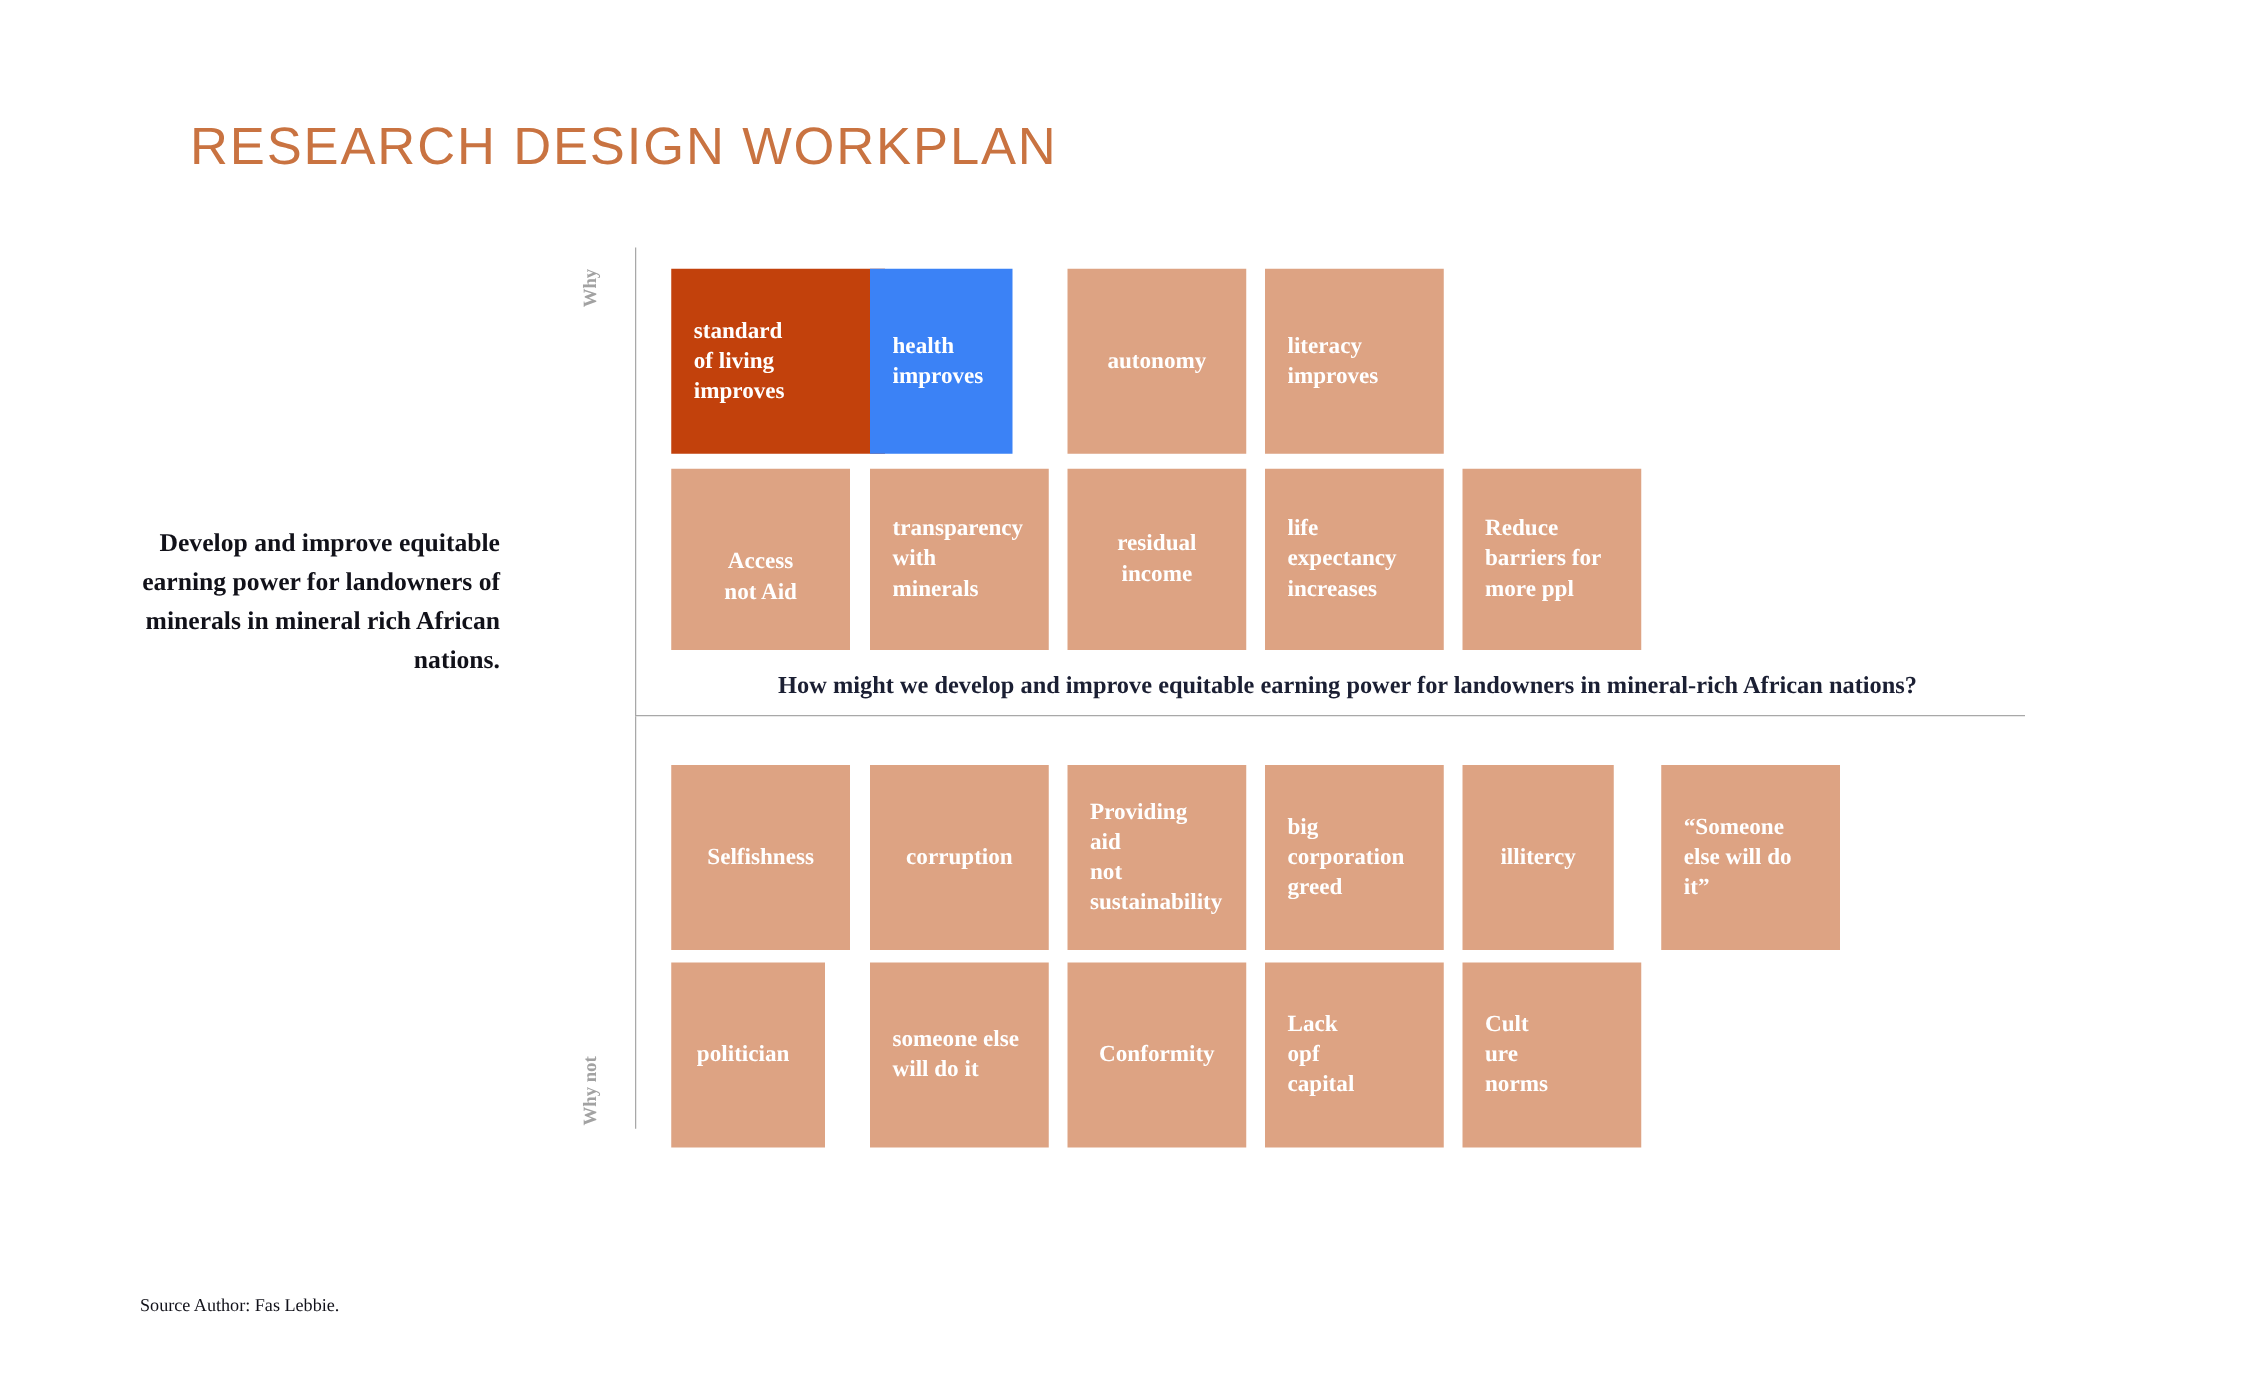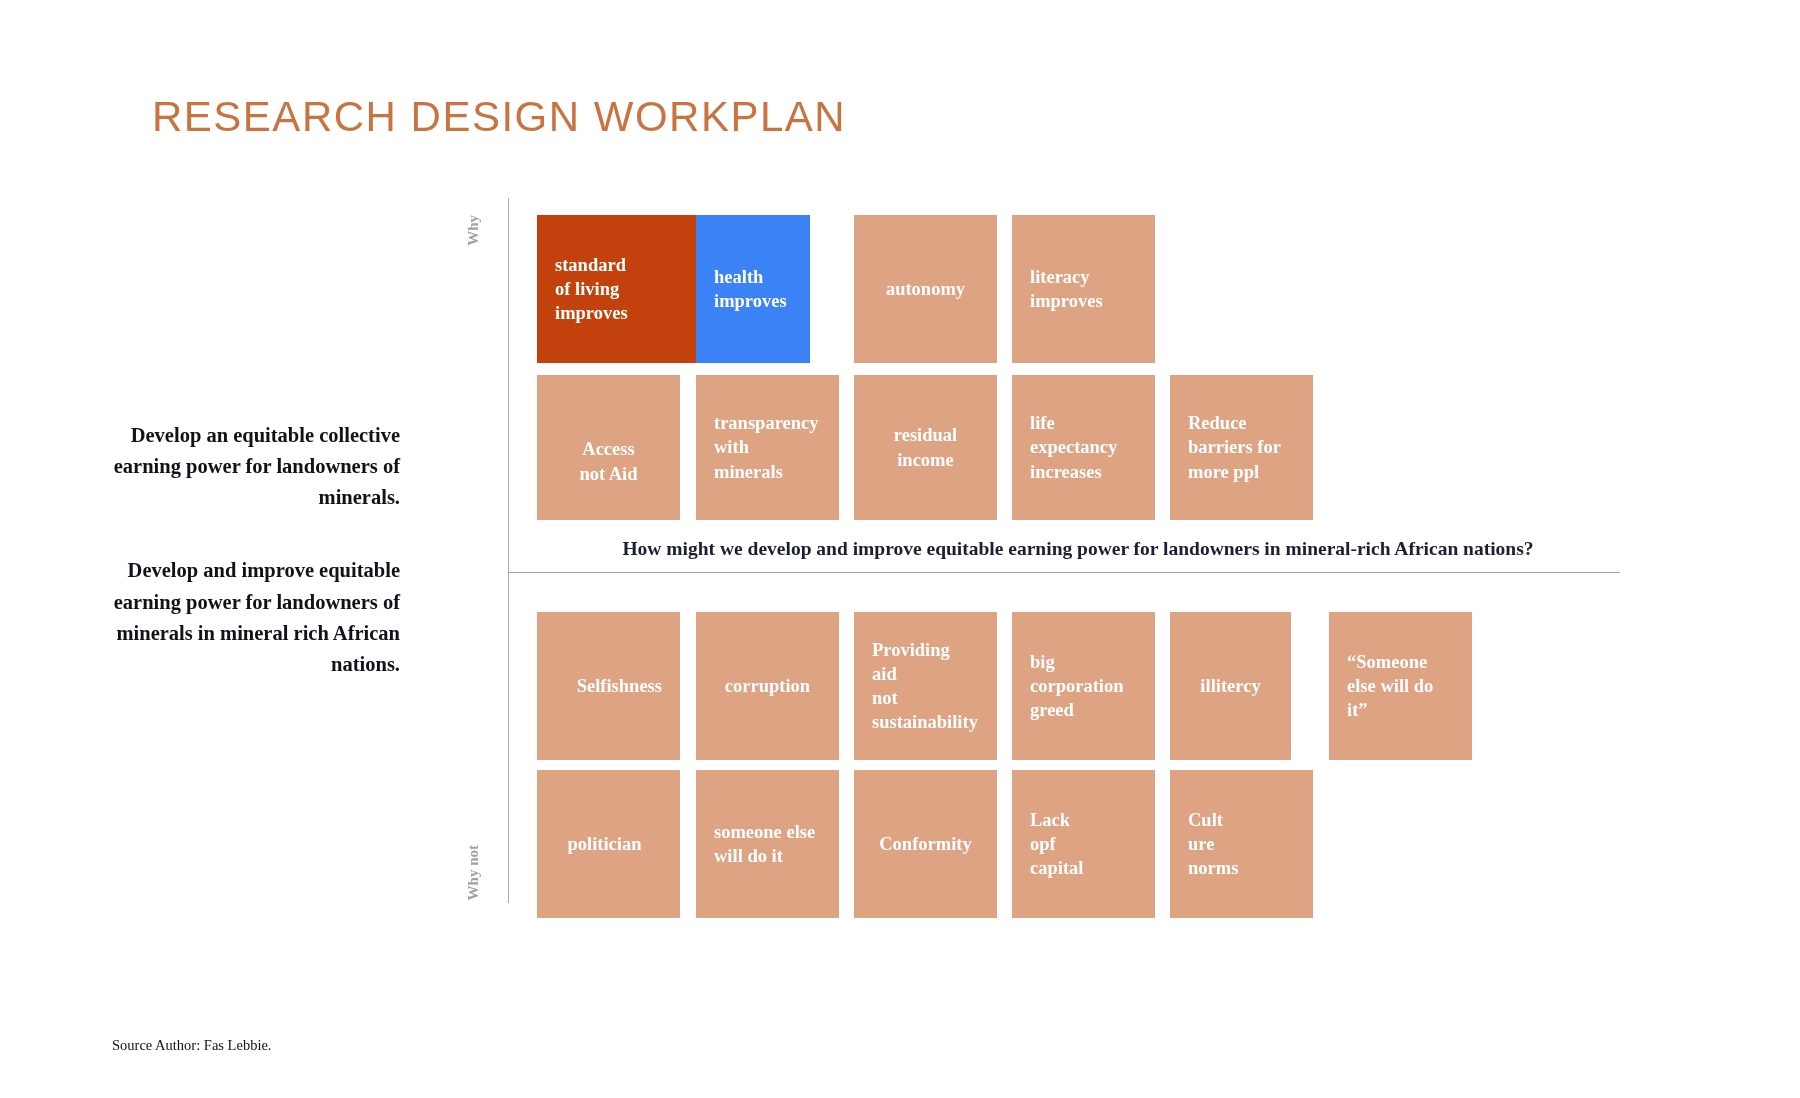--- a/index.html
+++ b/index.html
@@ -131,21 +131,20 @@
     color: #111119;
     white-space: nowrap;
   }
 </style>
 </head>
 <body>
 
 <div id="page-title">RESEARCH DESIGN WORKPLAN</div>
 
 <div id="left-statements">
-  <p class="statement">Develop an equitable collective earning power for landowners of minerals.</p>
   <p class="statement">Develop and improve equitable earning power for landowners of minerals in mineral rich African nations.</p>
 </div>
 
 <div class="v-rail" id="v-rail-why"></div>
 <div class="v-rail" id="v-rail-whynot"></div>
 <div id="h-rail"></div>
 
 <div class="rail-label" id="label-why">Why</div>
 <div class="rail-label" id="label-why-not">Why not</div>
 
@@ -183,21 +182,21 @@
 expectancy
 increases</span>
     </div>
     <div class="card align-left" style="left: 1170px; top: 375px; width: 143px; height: 145px; background: rgb(221, 163, 131);">
       <span class="card-label" style="color: rgb(255, 255, 255);">Reduce
 barriers for
 more ppl</span>
     </div>
   </div>
 <div id="cards-why-not">
-    <div class="card align-center" style="left: 537px; top: 612px; width: 143px; height: 148px; background: rgb(221, 163, 131); align-items: flex-end;">
+    <div class="card align-center" style="left: 537px; top: 612px; width: 143px; height: 148px; background: rgb(221, 163, 131);">
       <span class="card-label" style="color: rgb(255, 255, 255);">Selfishness</span>
     </div>
     <div class="card align-center" style="left: 696px; top: 612px; width: 143px; height: 148px; background: rgb(221, 163, 131);">
       <span class="card-label" style="color: rgb(255, 255, 255);">corruption</span>
     </div>
     <div class="card align-left" style="left: 854px; top: 612px; width: 143px; height: 148px; background: rgb(221, 163, 131);">
       <span class="card-label" style="color: rgb(255, 255, 255);">Providing aid
 not
 sustainability</span>
     </div>
@@ -207,21 +206,21 @@
 greed</span>
     </div>
     <div class="card align-center" style="left: 1170px; top: 612px; width: 121px; height: 148px; background: rgb(221, 163, 131);">
       <span class="card-label" style="color: rgb(255, 255, 255);">illitercy</span>
     </div>
     <div class="card align-left" style="left: 1329px; top: 612px; width: 143px; height: 148px; background: rgb(221, 163, 131);">
       <span class="card-label" style="color: rgb(255, 255, 255);">“Someone
 else will do
 it”</span>
     </div>
-    <div class="card align-center" style="left: 537px; top: 770px; width: 143px; height: 148px; background: rgb(221, 163, 131); padding-left: 10px;">
+    <div class="card align-center" style="left: 537px; top: 770px; width: 123px; height: 148px; background: rgb(221, 163, 131); padding-left: 10px;">
       <span class="card-label" style="color: rgb(255, 255, 255);">politician</span>
     </div>
     <div class="card align-left" style="left: 696px; top: 770px; width: 143px; height: 148px; background: rgb(221, 163, 131);">
       <span class="card-label" style="color: rgb(255, 255, 255);">someone else
 will do it</span>
     </div>
     <div class="card align-center" style="left: 854px; top: 770px; width: 143px; height: 148px; background: rgb(221, 163, 131);">
       <span class="card-label" style="color: rgb(255, 255, 255);">Conformity</span>
     </div>
     <div class="card align-left" style="left: 1012px; top: 770px; width: 143px; height: 148px; background: rgb(221, 163, 131);">

